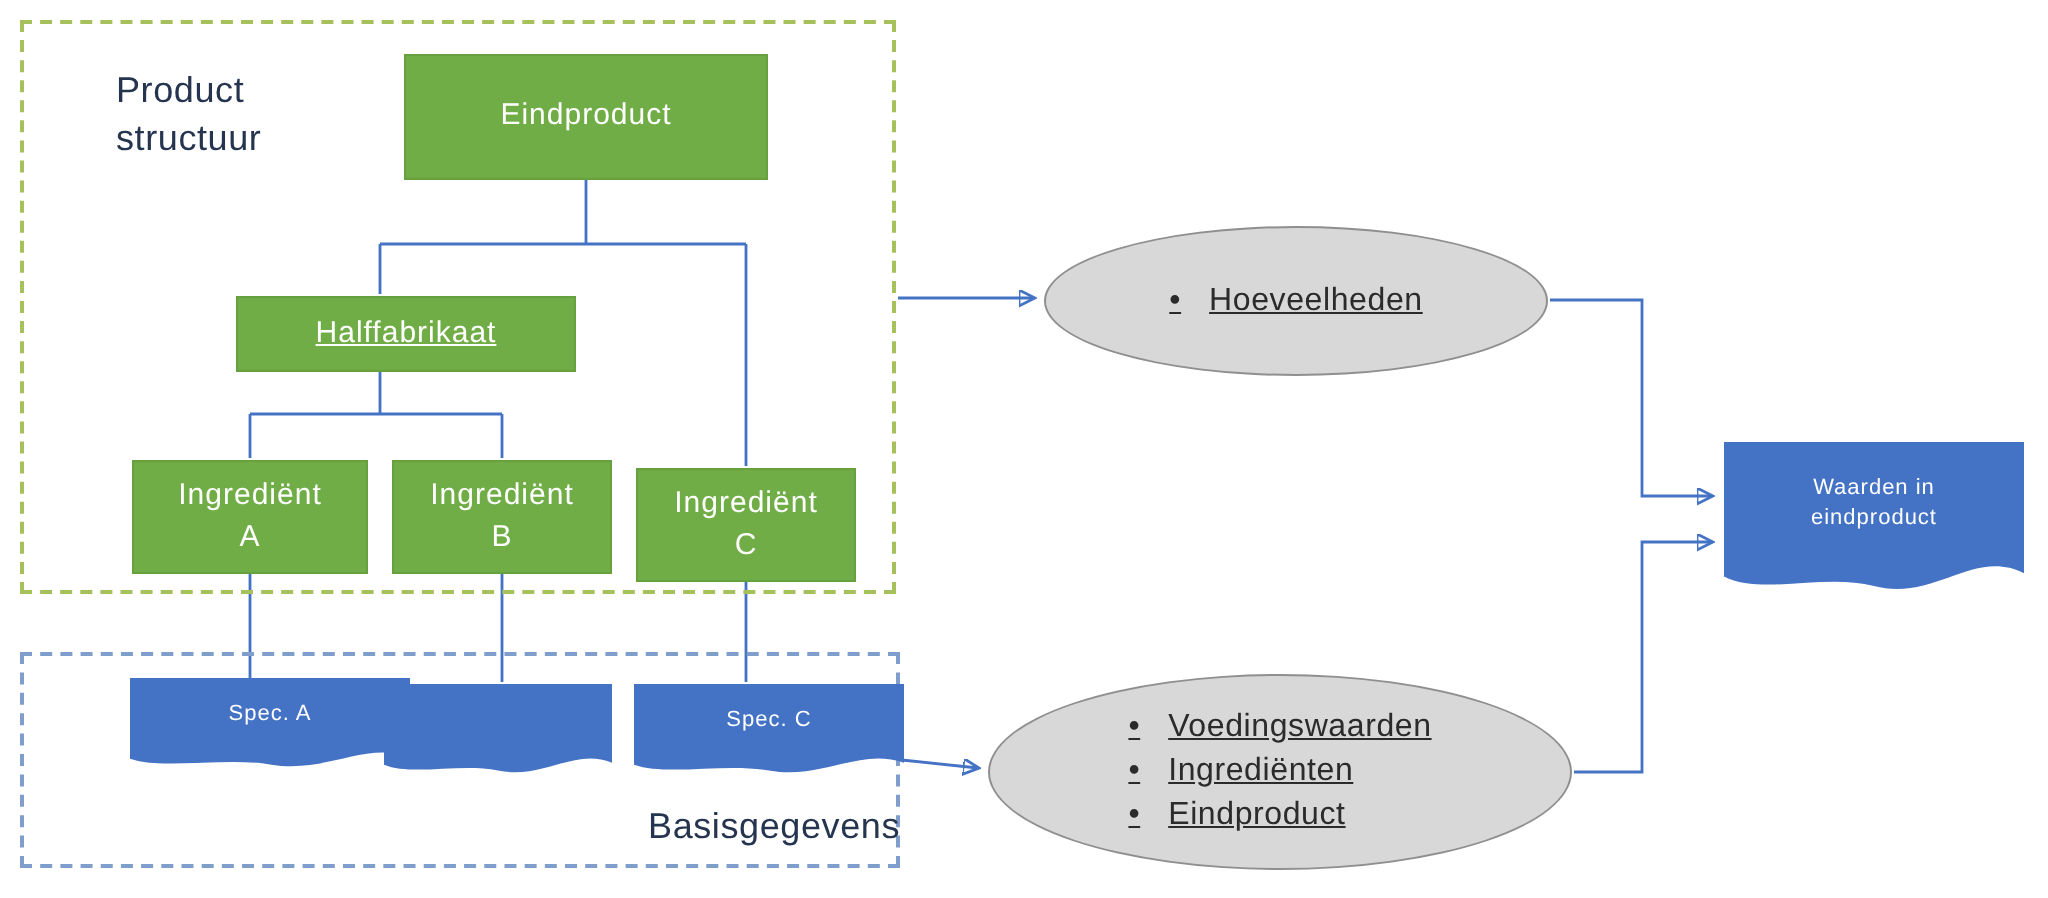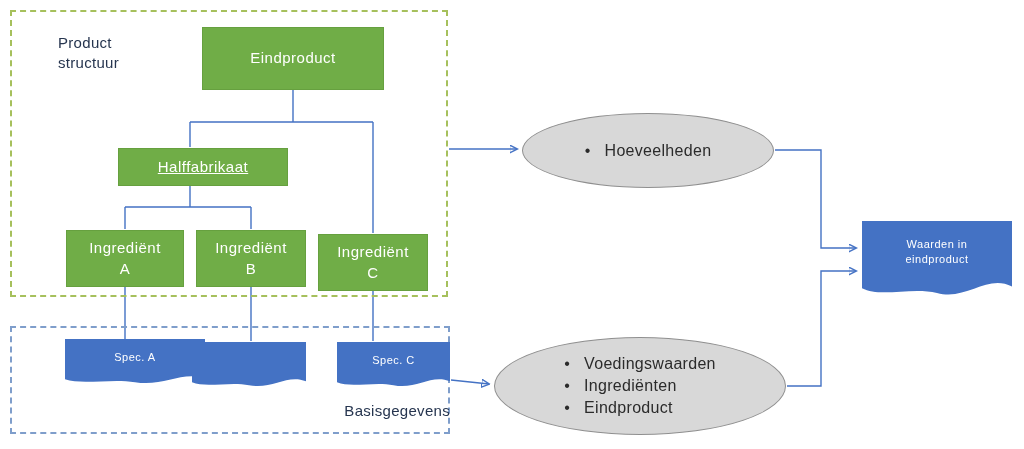--- a/index.html
+++ b/index.html
@@ -4,30 +4,30 @@
 <style>
   * { box-sizing: border-box; margin: 0; padding: 0; }
   html, body { background: #ffffff; }
   body { font-family: "Liberation Sans", sans-serif; }
   .canvas { position: relative; width: 1024px; height: 449px; background: #ffffff; overflow: hidden; }
 
   .group-box { position: absolute; border: 2px dashed; }
   .group-green { border-color: #a6c05c; }
   .group-blue  { border-color: #7f9ecb; }
 
-  .group-label { position: absolute; color: #26354f; font-size: 15px; line-height: 1.35; letter-spacing: 0.3px; }
+  .group-label { position: absolute; color: #26354f; font-size: 18px; line-height: 1.35; letter-spacing: 0.3px; }
   .pre { white-space: pre-line; }
 
   .node { position: absolute; background: #70ad47; border: 1px solid #66a03f;
           color: #ffffff; display: flex; align-items: center; justify-content: center;
           text-align: center; font-size: 15px; letter-spacing: 0.5px; line-height: 1.35; }
 
   .ellipse { position: absolute; background: #d8d8d8; border: 1px solid #8f8f8f; border-radius: 50%;
              display: flex; align-items: center; justify-content: center; }
-  .ellipse ul { list-style: none; color: #2b2b2b; font-size: 16px; letter-spacing: 0.3px; }
+  .ellipse ul { list-style: none; color: #2b2b2b; font-size: 16px; letter-spacing: 0.3px; text-decoration: underline; }
   .ellipse li { padding: 2px 0; }
   .ellipse li::before { content: "•"; margin-right: 14px; }
 
   .doc { position: absolute; }
   .doc svg { position: absolute; left: 0; top: 0; width: 100%; height: 100%; display: block; }
   .doc path { fill: #4472c4; }
   .doc-label { position: absolute; left: 0; right: 0; top: 0; height: 78%;
                display: flex; align-items: center; justify-content: center;
                color: #ffffff; font-size: 11px; letter-spacing: 0.5px; text-align: center; line-height: 1.35; }
 
@@ -88,21 +88,21 @@
     </svg>
     <span class="doc-label">Spec. A</span>
   </div>
 
   <div class="doc" style="left:192px; top:342px; width:114px; height:48px;">
     <svg viewBox="0 0 120 50" preserveAspectRatio="none">
       <path d="M0,0 H120 V41 C100,33 84,50 60,45 C40,41 15,48 0,42 Z"></path>
     </svg>
   </div>
 
-  <div class="doc" style="left:317px; top:342px; width:113px; height:48px;margin-left:20px;">
+  <div class="doc" style="left:317px; top:342px; width:135px; height:48px;">
     <svg viewBox="0 0 120 50" preserveAspectRatio="none">
       <path d="M0,0 H120 V41 C100,33 84,50 60,45 C40,41 15,48 0,42 Z"></path>
     </svg>
     <span class="doc-label">Spec. C</span>
   </div>
 
   <div class="group-label" style="left:10px; top:401px; width:440px; text-align:right;">Basisgegevens</div>
 
   <div class="ellipse" style="left:522px; top:113px; width:252px; height:75px;">
     <ul>

